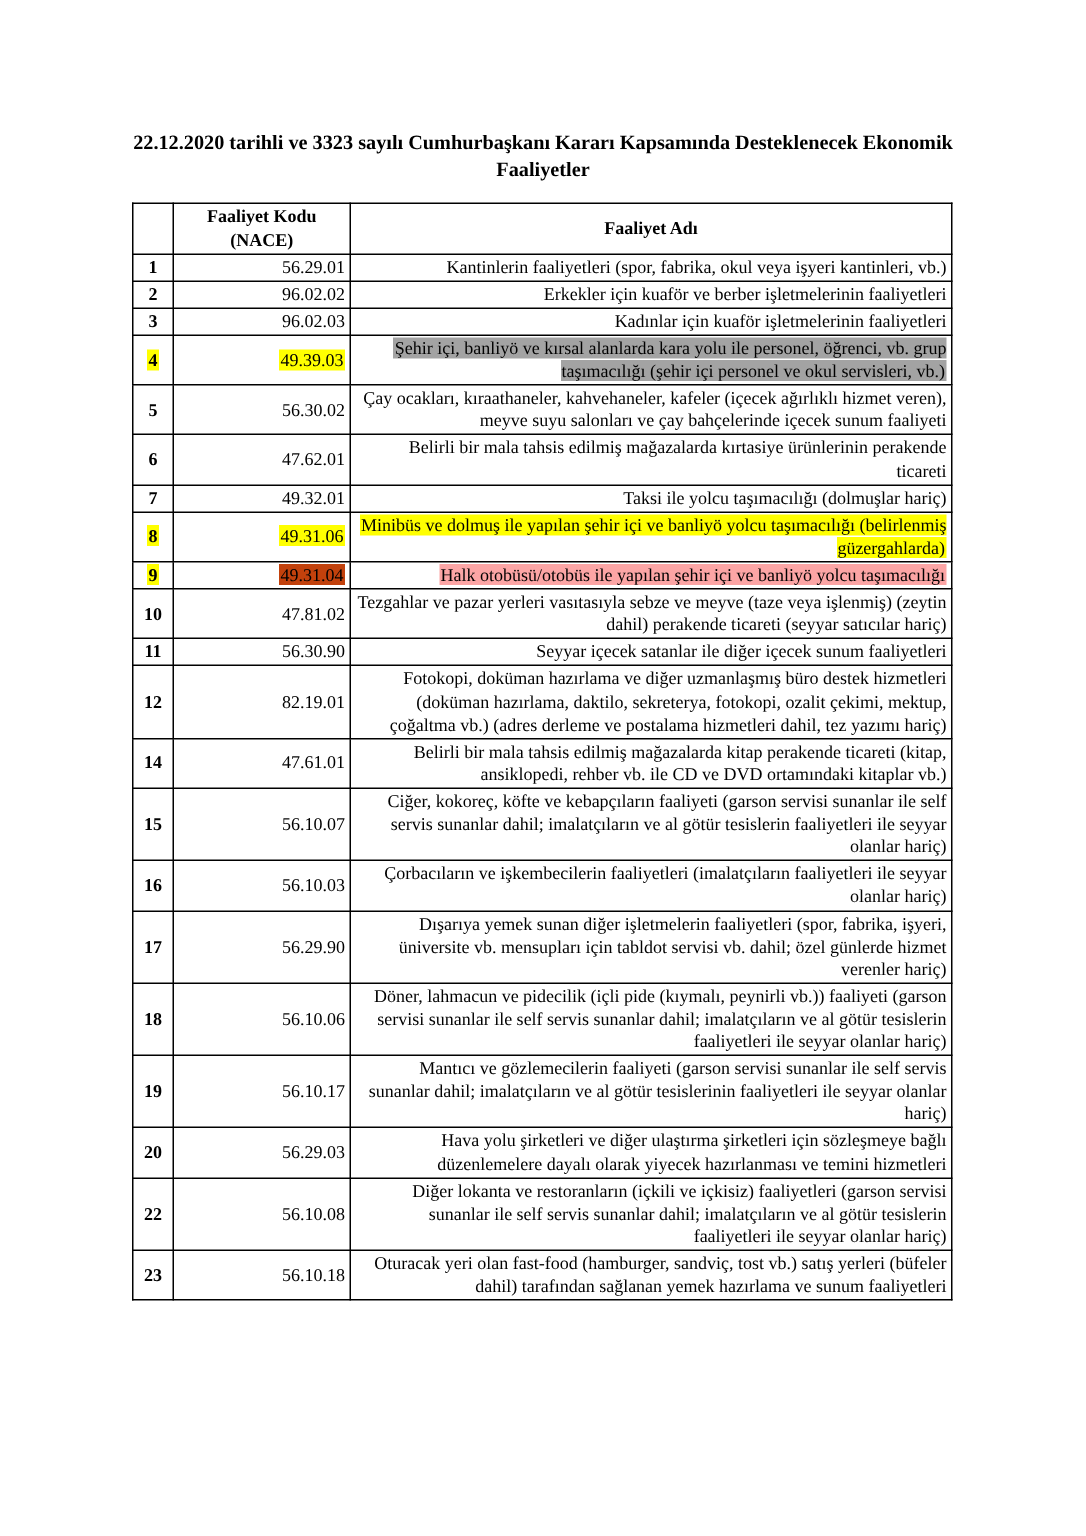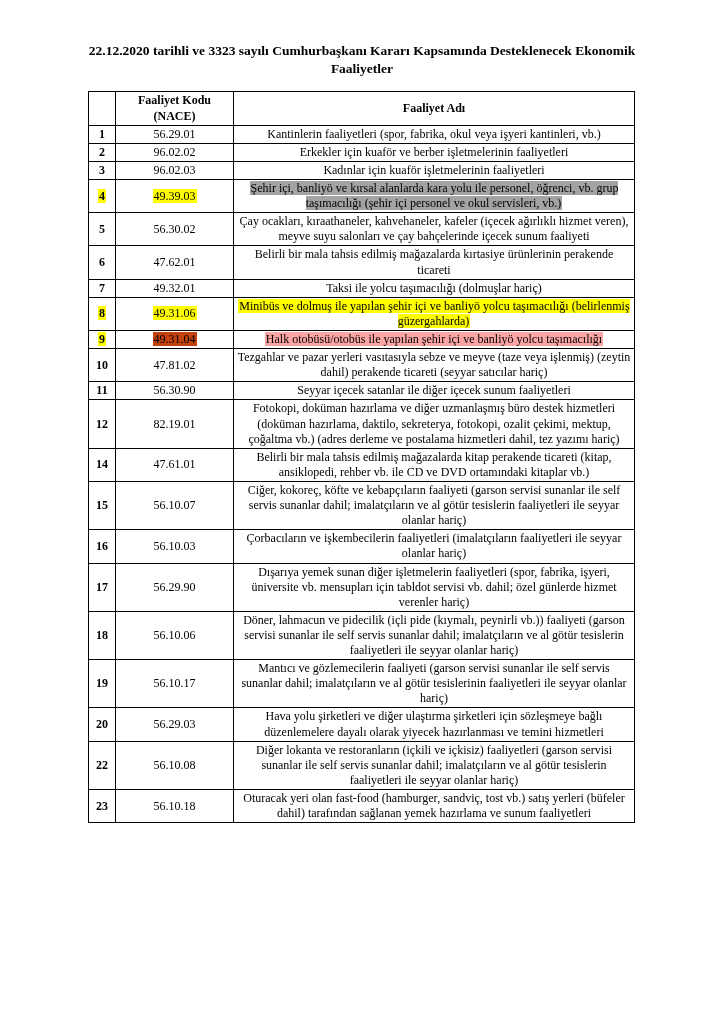--- a/index.html
+++ b/index.html
@@ -10,21 +10,21 @@
   body {
     width: 724px;
     height: 1024px;
     font-family: "Liberation Serif", "DejaVu Serif", serif;
     color: #000000;
     overflow: hidden;
   }
   .page {
     width: 548px;
     margin: 0 auto;
-    padding-top: 42px;
+    padding-top: 86px;
   }
   .doc-title {
     font-weight: bold;
     font-size: 13.5px;
     line-height: 1.35;
     text-align: center;
     margin: 0 0 13px 0;
   }
   table.activities {
     width: 546px;
@@ -45,24 +45,24 @@
   th.h-no, th.h-code, th.h-name {
     font-weight: bold;
     text-align: center;
     font-size: 12px;
   }
   td.no {
     font-weight: bold;
     text-align: center;
   }
   td.code {
-    text-align: center;
+    text-align: right;
   }
   td.name {
-    text-align: center;
+    text-align: right;
     padding-left: 5px;
     padding-right: 4px;
   }
   .hl {
     background: #ffff00;
     padding: 0 1px;
   }
 </style>
 </head>
 <body>

